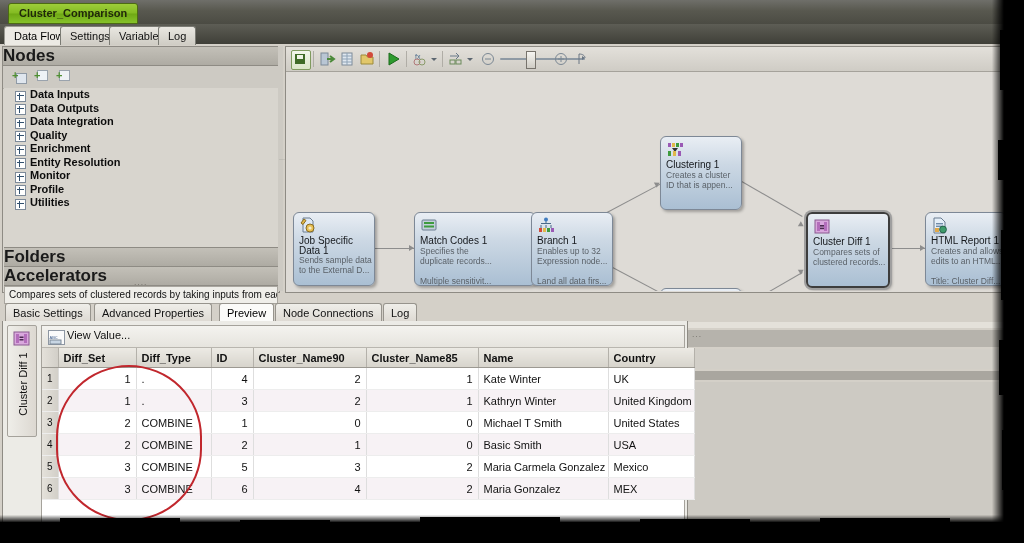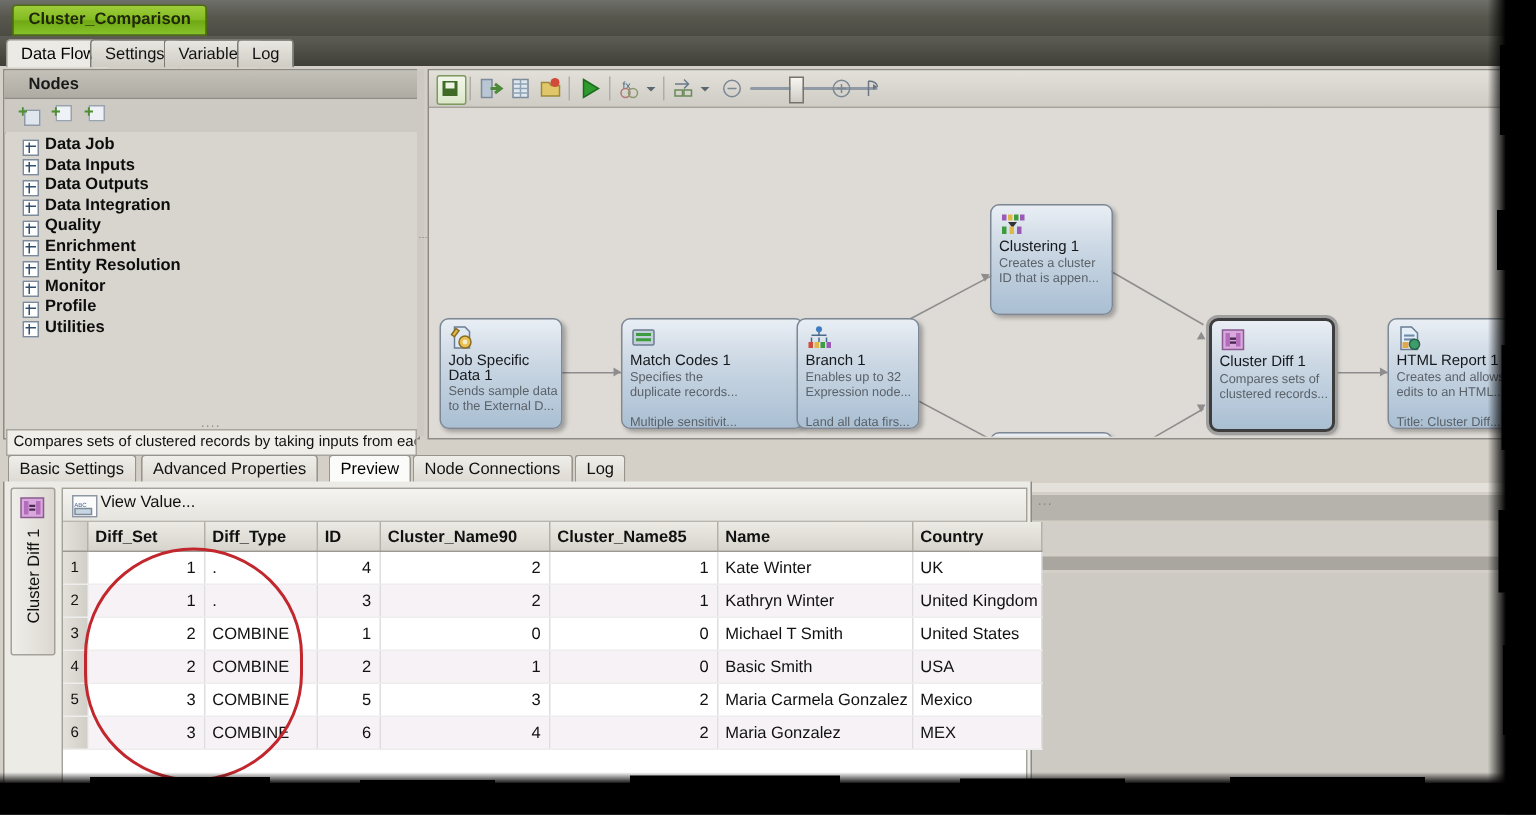--- a/index.html
+++ b/index.html
@@ -35,21 +35,21 @@
     background:linear-gradient(to bottom,#5d5d55,#3f3f38);}
   .mtab{position:absolute;top:2px;height:18px;padding:0 9px;line-height:18px;
     font-size:11px;color:#111;border:1px solid #7b7b74;border-bottom:none;
     border-radius:3px 3px 0 0;
     background:linear-gradient(to bottom,#e9e7e1,#cfccc4);white-space:nowrap;}
   .mtab.sel{background:#eceae4;border-color:#9b9b93;color:#000;font-weight:normal;}
 
   
   .lpanel{position:absolute;left:2px;top:46px;width:276px;height:245px;
     background:#d8d5ce;border:1px solid #8e8b84;}
-  .sect-hd{height:18px;line-height:18px;padding-left:16px;font-size:11px;font-weight:bold;color:#1a1a1a;
+  .sect-hd{height:18px;line-height:18px;padding-left:0;font-size:17px;font-weight:bold;color:#1a1a1a;
     background:linear-gradient(to bottom,#c3c0b8,#aeaba3);border-bottom:1px solid #8e8b84;}
   .node-tools{height:22px;background:#cdcac3;border-bottom:1px solid #b5b2aa;position:relative;}
   .addico{position:absolute;top:4px;width:15px;height:14px;}
   .addico i{position:absolute;right:0;bottom:0;width:9px;height:9px;border:1px solid #8f9aa6;background:#dfe6ee;}
   .addico b{position:absolute;left:0;top:1px;font-size:11px;color:#4e8f32;font-weight:bold;line-height:9px;}
   .addico u{position:absolute;left:3px;top:0;width:9px;height:9px;border:1px solid #9aa3ad;background:#eef2f6;}
   .tree{position:absolute;left:1px;top:41px;width:274px;height:158px;background:#d8d5ce;overflow:hidden;}
   .titem{height:13.5px;line-height:13.5px;font-size:11px;font-weight:bold;color:#0d0d0d;padding-left:26px;position:relative;}
   .plus{position:absolute;left:11px;top:2.5px;width:9px;height:9px;border:1px solid #7d8a99;background:#fff;}
   .plus:before{content:"";position:absolute;left:3px;top:1px;width:1px;height:7px;background:#31506e;}
@@ -142,32 +142,35 @@
             <u></u>
             <b>+</b>
           </div>
       <div class="addico" style="left:53px;">
             <u></u>
             <b>+</b>
           </div>
     </div>
 
     <div class="tree">
-      <div class="titem" style="margin-top:2px"><span class="plus"></span><span>Data Job</span></div>
       <div class="titem"><span class="plus"></span><span>Data Inputs</span></div>
       <div class="titem"><span class="plus"></span><span>Data Outputs</span></div>
       <div class="titem"><span class="plus"></span><span>Data Integration</span></div>
       <div class="titem"><span class="plus"></span><span>Quality</span></div>
       <div class="titem"><span class="plus"></span><span>Enrichment</span></div>
       <div class="titem"><span class="plus"></span><span>Entity Resolution</span></div>
       <div class="titem"><span class="plus"></span><span>Monitor</span></div>
       <div class="titem"><span class="plus"></span><span>Profile</span></div>
       <div class="titem"><span class="plus"></span><span>Utilities</span></div>
     </div>
 
+    <div class="lsect2">
+      <div class="sect-hd" style="border-top:1px solid #8e8b84">Folders</div>
+      <div class="sect-hd">Accelerators</div>
+    </div>
   </div>
   <div class="splitdot">····</div>
   <div class="desc">Compares sets of clustered records by taking inputs from each</div>
   <div class="vsplit">
         <span>···</span>
       </div>
 
   <div class="dpanel">
     <div class="dtools">
       <div class="tbtn" style="left:5px;border:1px solid #7f9a5e;border-radius:2px;background:linear-gradient(#f2f6ea,#dbe7c8);">

